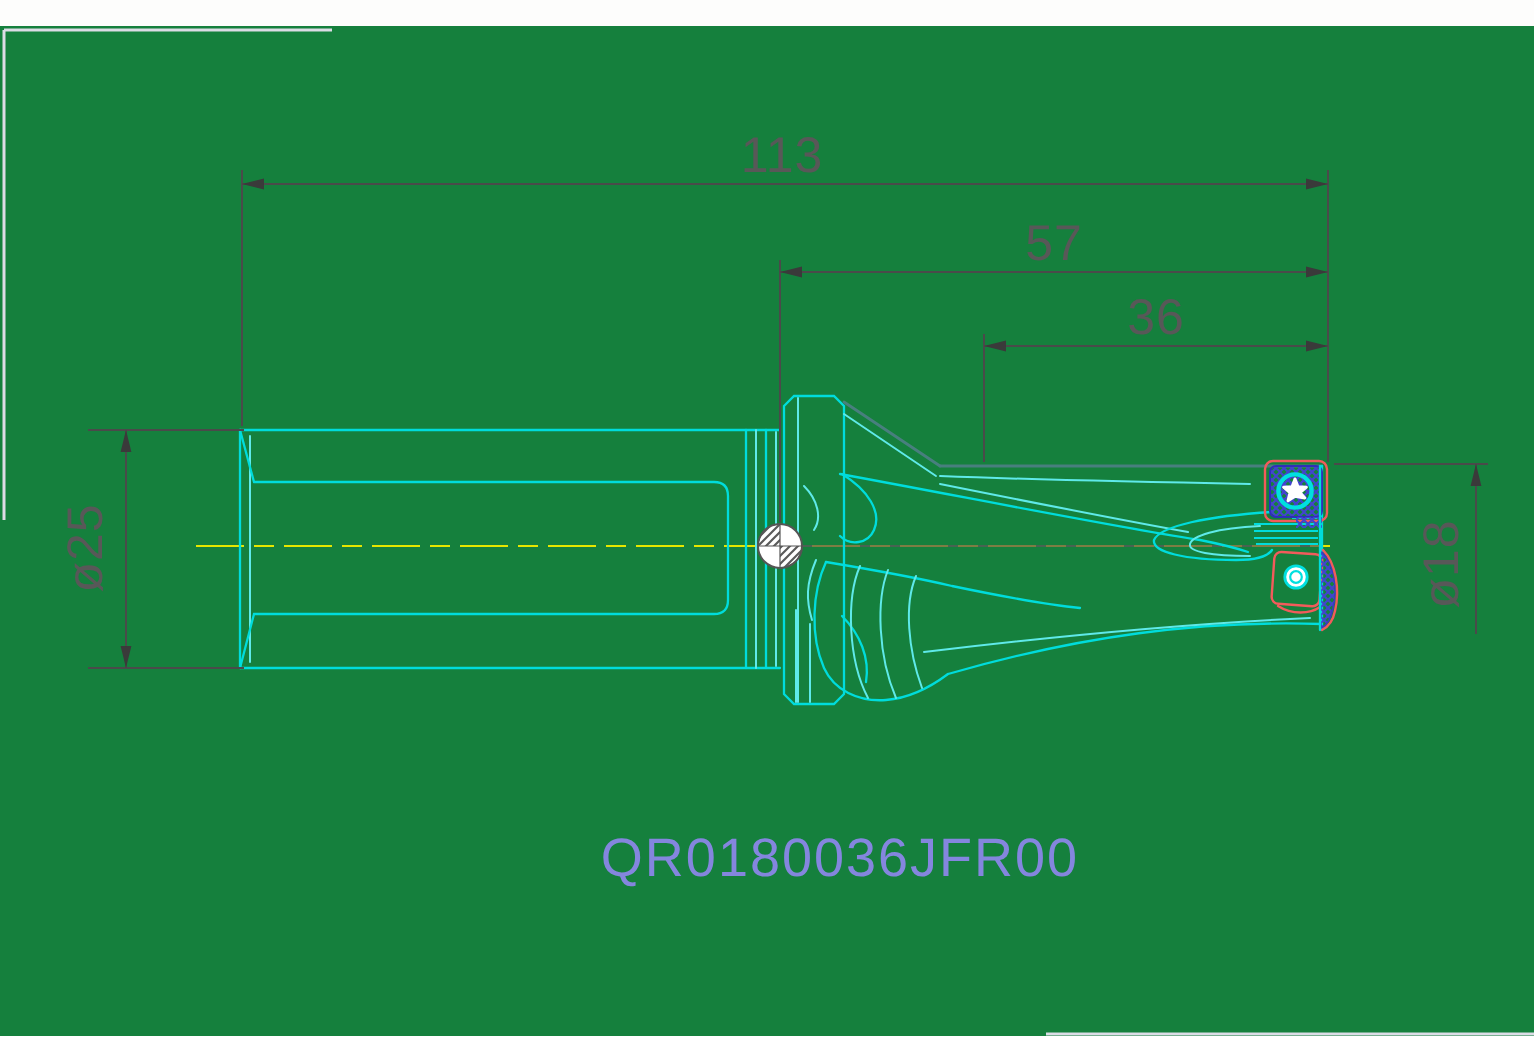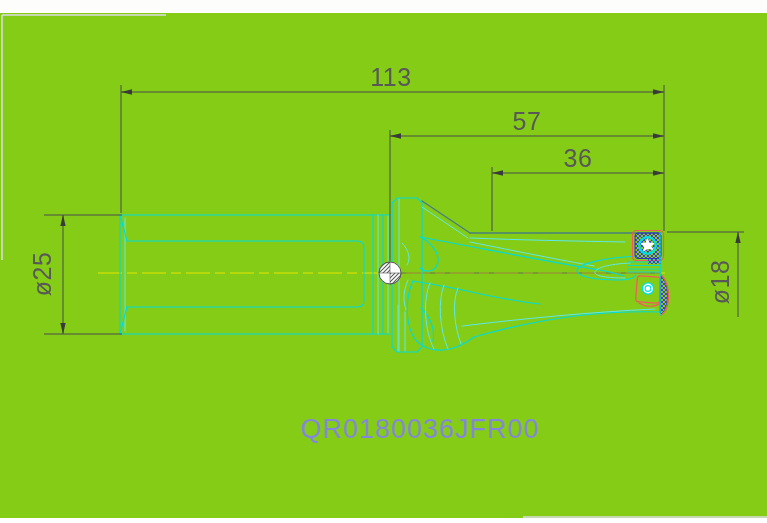--- a/index.html
+++ b/index.html
@@ -1,17 +1,17 @@
 <!DOCTYPE html>
 <html><head>
 <meta charset="utf-8">
 <style>
   html,body{margin:0;padding:0;}
   body{background:#ffffff;font-family:"Liberation Sans",sans-serif;}
-  .canvas{position:relative;width:767px;height:523px;background:#84cc16;overflow:hidden;}
+  .canvas{position:relative;width:767px;height:523px;background:#15803d;overflow:hidden;}
   svg{position:absolute;left:0;top:0;}
   text{font-family:"Liberation Sans",sans-serif;}
   .dimtext{fill:#585858;font-size:25px;letter-spacing:.5px;}
   .parttext{fill:#8486de;font-size:27px;letter-spacing:1px;}
   .geo{stroke:#00dcdc;fill:none;stroke-width:1.15;stroke-linecap:round;}
   .geolight{stroke:#5fe9e9;fill:none;stroke-width:1;stroke-linecap:round;}
   .edge{stroke:#487f7e;fill:none;stroke-width:1.4;stroke-linecap:round;}
   .dim{stroke:#4a4a4a;fill:none;stroke-width:1;}
   .arr{fill:#3a3a3a;stroke:none;}
   .red{stroke:#f25b5b;fill:none;stroke-width:1.2;stroke-linecap:round;}

